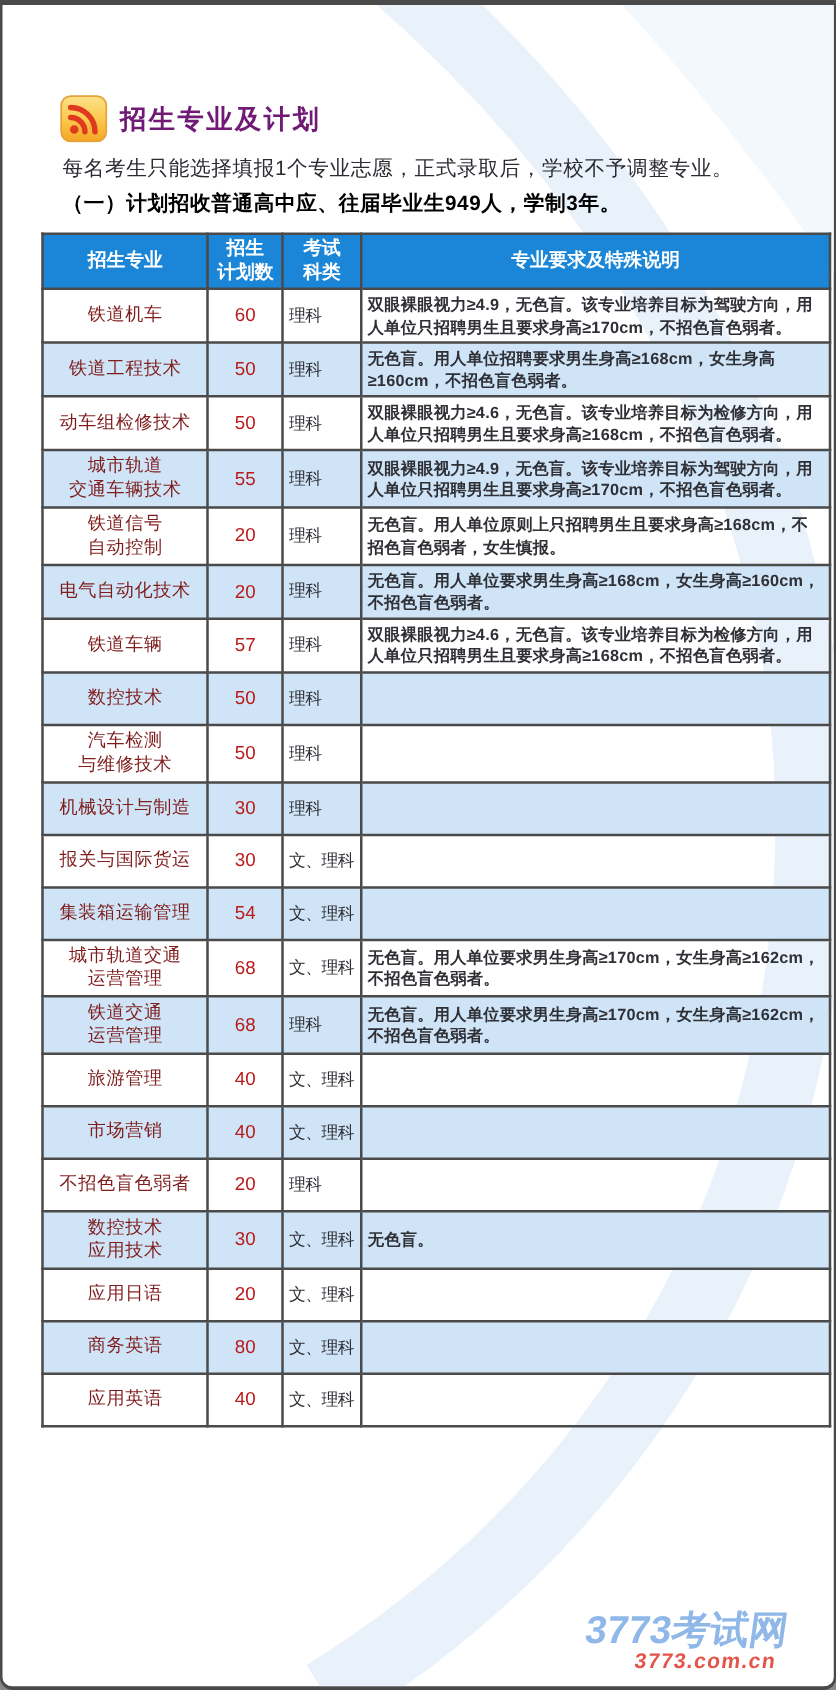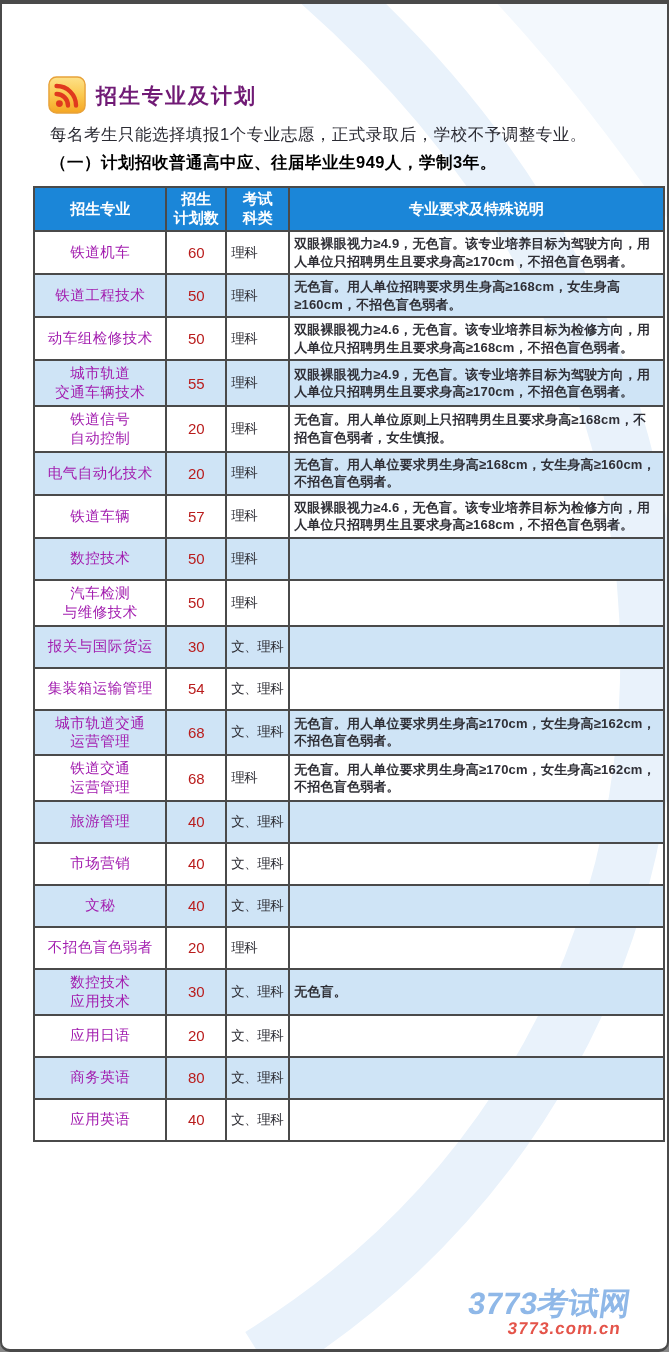--- a/index.html
+++ b/index.html
@@ -52,21 +52,21 @@
     font-size:15px;font-weight:bold;
     height:44px;
     text-align:center;
     white-space:pre-line;
     line-height:1.25;
     padding:2px 2px;
   }
   table.enroll tbody td{height:42px;padding:3px 4px;}
   table.enroll tbody tr:nth-child(even){background:#cfe4f6;}
   td.major-cell{
-    text-align:center;font-size:14.5px;color:#a21caf;
+    text-align:center;font-size:14.5px;color:#7f1d1d;
     white-space:pre-line;line-height:1.3;letter-spacing:0.5px;
   }
   td.plan-cell{text-align:center;font-size:15px;color:#b91c1c;}
   td.cat-cell{text-align:left;font-size:13.5px;color:#2f2f36;letter-spacing:-0.5px;}
   td.req-cell{
     text-align:left;font-size:13px;color:#2f2f36;
     line-height:1.35;padding:4px 9px;letter-spacing:0.2px;font-weight:bold;
   }
 
   
@@ -186,20 +186,26 @@
   </tr>
 
   <tr>
     <td class="major-cell">汽车检测
 与维修技术</td>
     <td class="plan-cell">50</td>
     <td class="cat-cell">理科</td>
     <td class="req-cell"></td>
   </tr>
 
+  <tr>
+    <td class="major-cell">机械设计与制造</td>
+    <td class="plan-cell">30</td>
+    <td class="cat-cell">理科</td>
+    <td class="req-cell"></td>
+  </tr>
 
   <tr>
     <td class="major-cell">报关与国际货运</td>
     <td class="plan-cell">30</td>
     <td class="cat-cell">文、理科</td>
     <td class="req-cell"></td>
   </tr>
 
   <tr>
     <td class="major-cell">集装箱运输管理</td>
@@ -231,26 +237,20 @@
     <td class="req-cell"></td>
   </tr>
 
   <tr>
     <td class="major-cell">市场营销</td>
     <td class="plan-cell">40</td>
     <td class="cat-cell">文、理科</td>
     <td class="req-cell"></td>
   </tr>
 
-  <tr>
-    <td class="major-cell">文秘</td>
-    <td class="plan-cell">40</td>
-    <td class="cat-cell">文、理科</td>
-    <td class="req-cell"></td>
-  </tr>
 
   <tr>
     <td class="major-cell">不招色盲色弱者</td>
     <td class="plan-cell">20</td>
     <td class="cat-cell">理科</td>
     <td class="req-cell"></td>
   </tr>
 
   <tr>
     <td class="major-cell">数控技术

